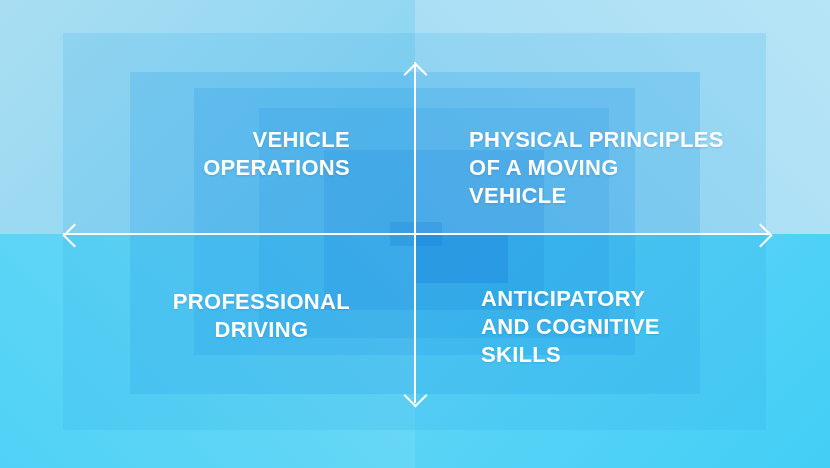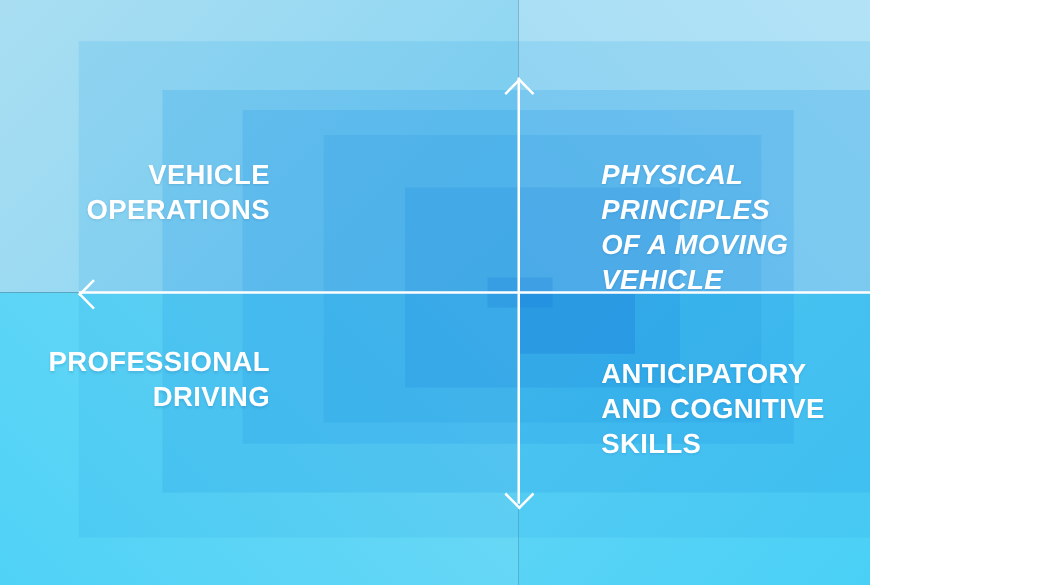--- a/index.html
+++ b/index.html
@@ -3,21 +3,21 @@
 <meta charset="utf-8">
 <title>Quadrant Diagram</title>
 <style>
   html, body {
     margin: 0;
     padding: 0;
     background: #ffffff;
   }
   #stage {
     position: relative;
-    width: 696px;
+    width: 830px;
     height: 468px;
     overflow: hidden;
     font-family: "Liberation Sans", sans-serif;
     background: #0f172a;
   }
 
   
   .bg-quad {
     position: absolute;
     pointer-events: none;
@@ -62,22 +62,22 @@
     position: absolute;
     color: #ffffff;
     font-weight: bold;
     font-size: 22px;
     line-height: 28px;
     letter-spacing: 0.3px;
     white-space: pre-line;
     text-shadow: 0 1px 2px rgba(10,80,140,0.18);
   }
   .q-tl { right: 480px; top: 126px; text-align: right; }
-  .q-tr { left: 481px;  top: 126px; text-align: left; font-style: italic; }
-  .q-bl { right: 480px; top: 276px; text-align: right; }
+  .q-tr { left: 469px;  top: 126px; text-align: left; }
+  .q-bl { right: 480px; top: 288px; text-align: center; }
   .q-br { left: 481px;  top: 285px; text-align: left; }
 </style>
 </head>
 <body>
 
 <div id="stage">
 
   <div class="bg-quad bg-tl"></div>
   <div class="bg-quad bg-tr"></div>
   <div class="bg-quad bg-bl"></div>

